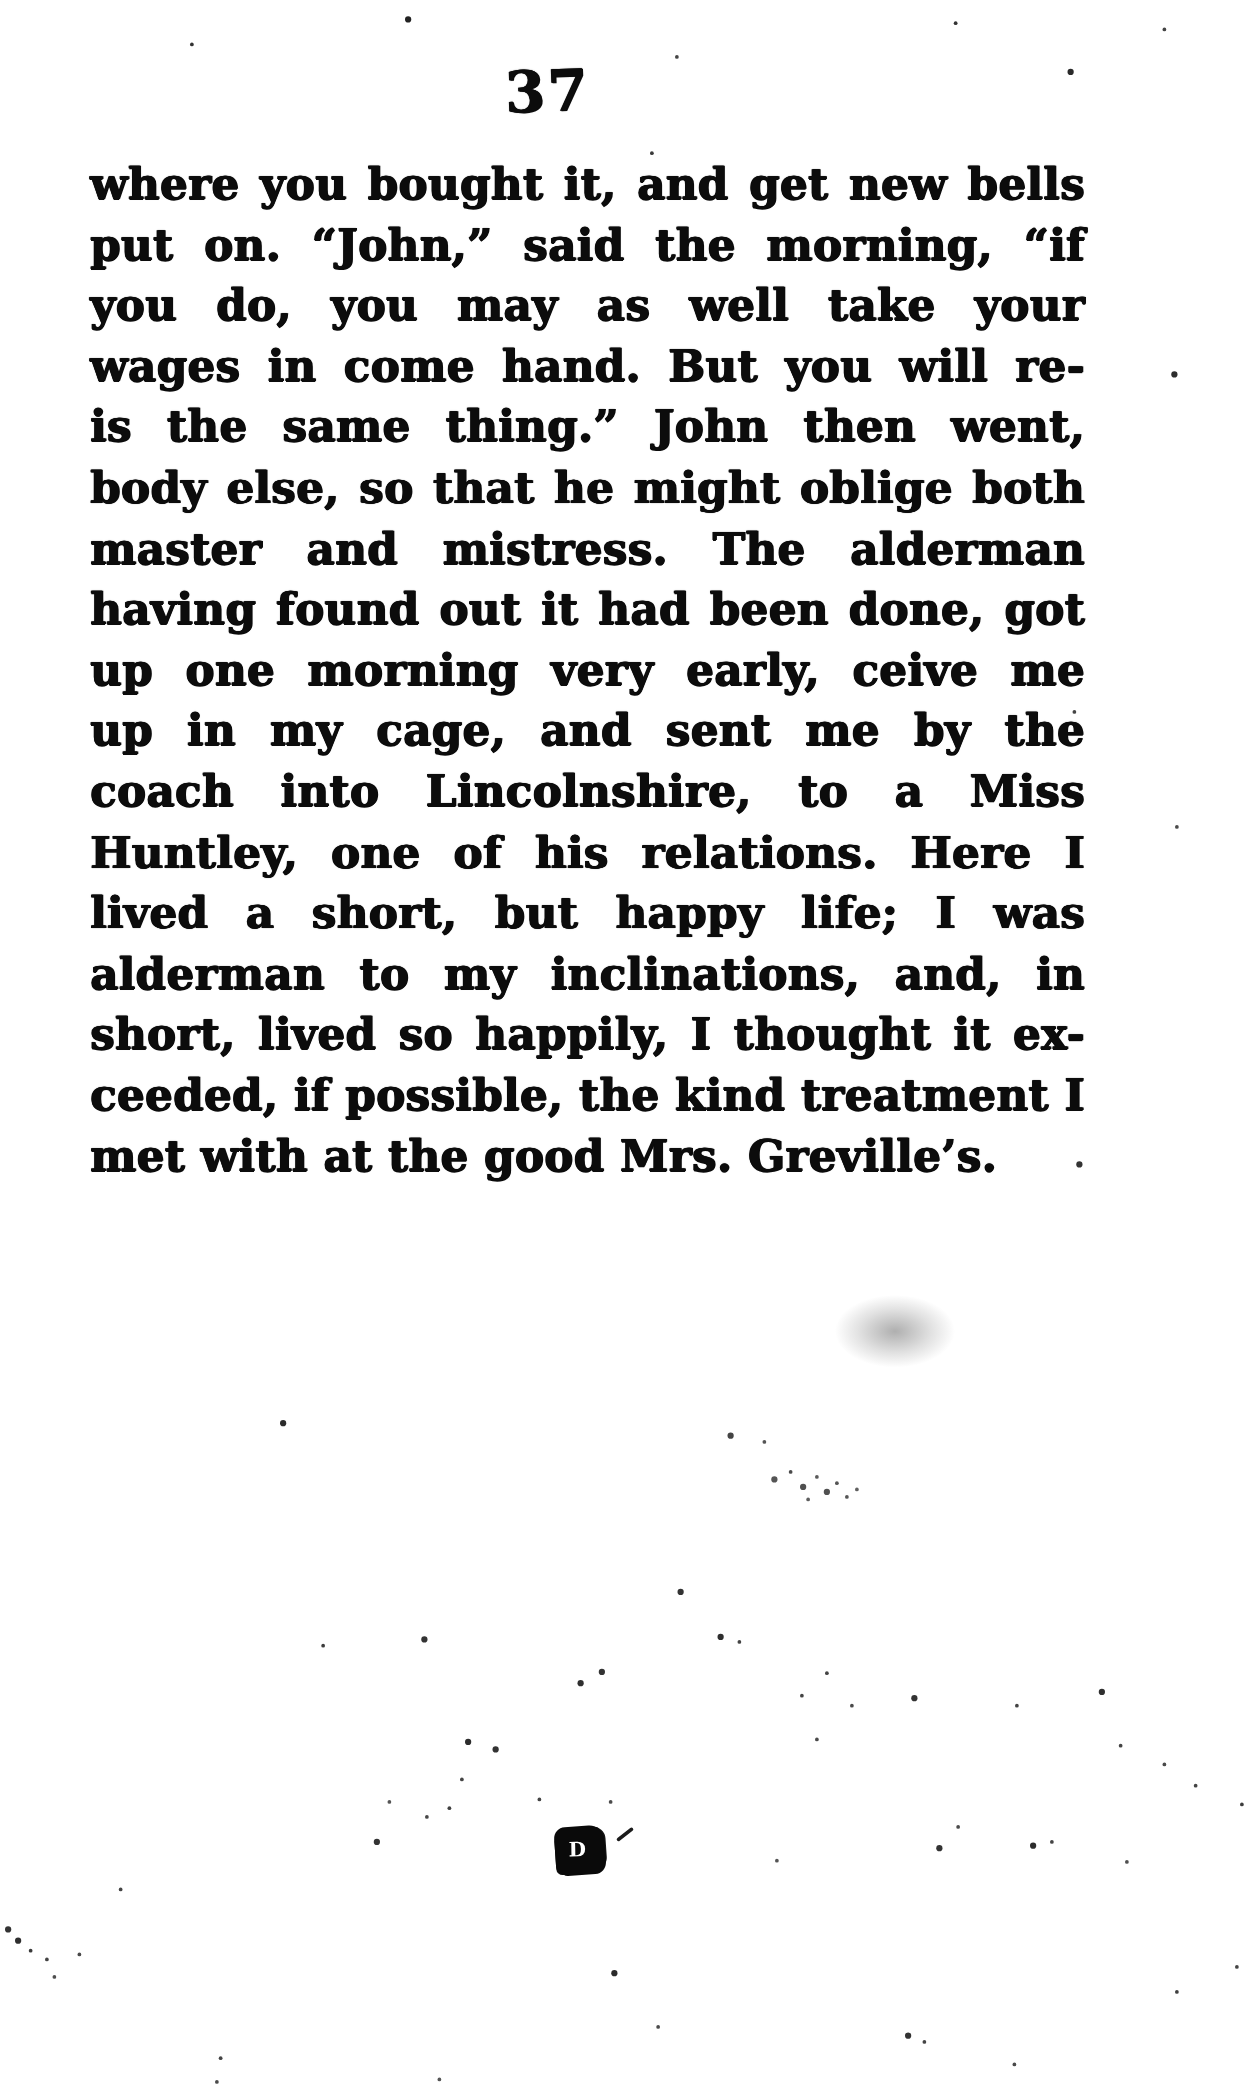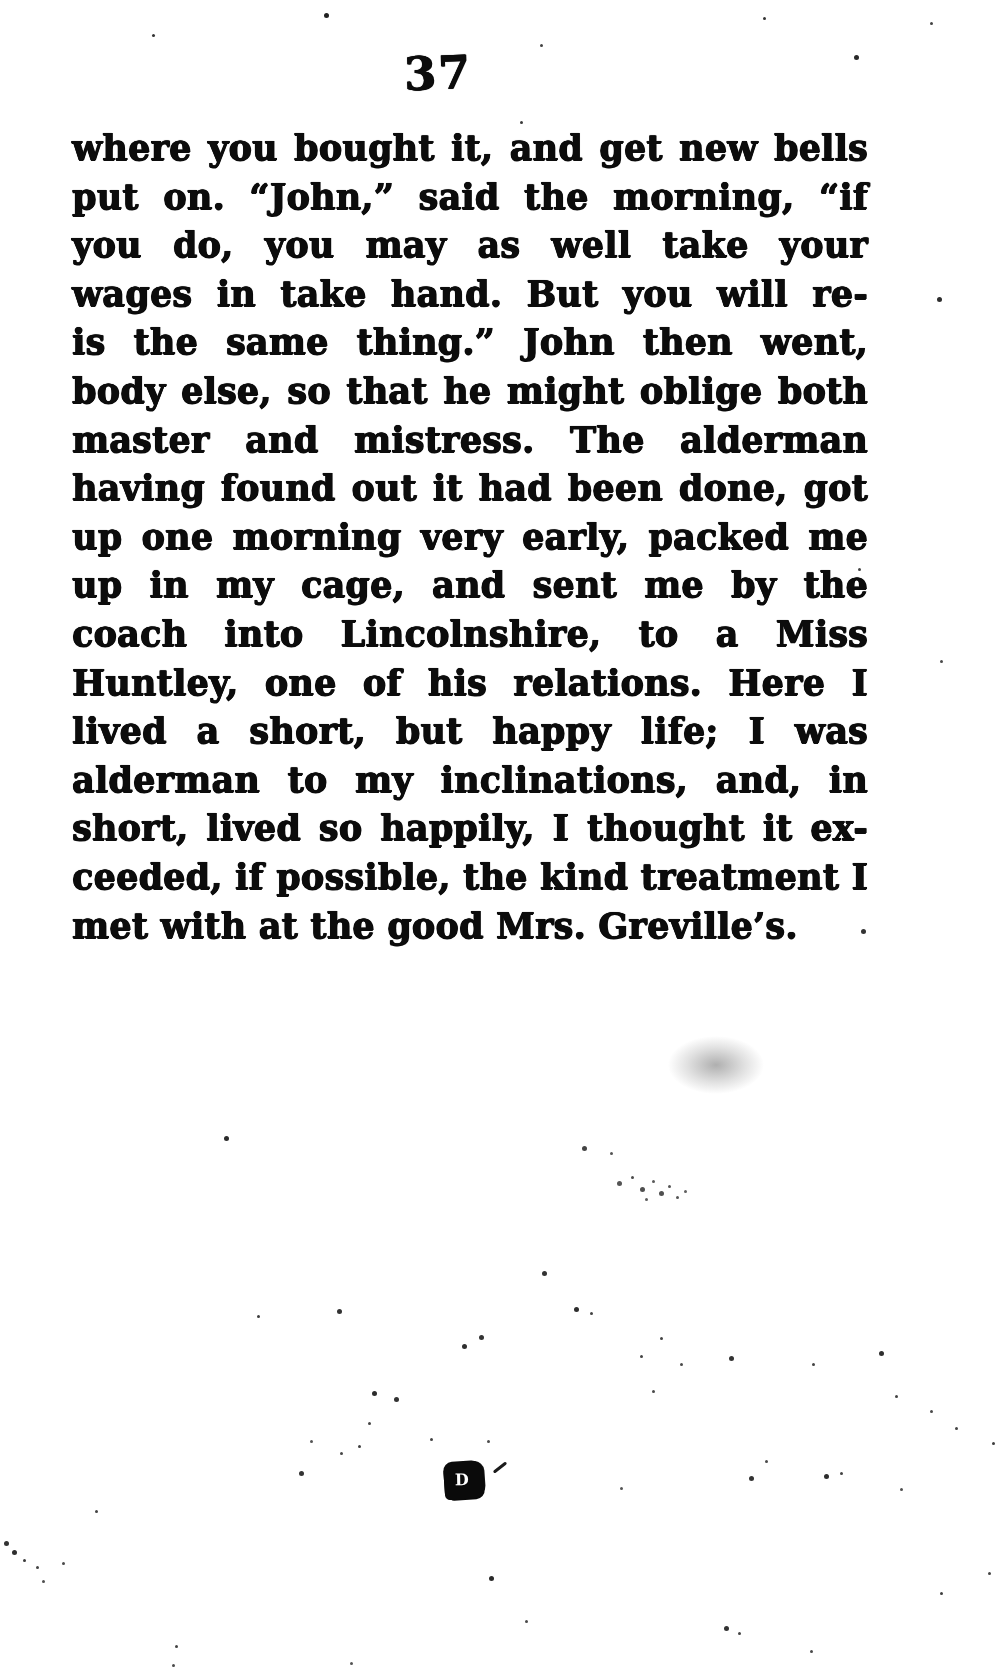--- a/index.html
+++ b/index.html
@@ -99,26 +99,26 @@
 <body>
 
 <div class="page">
 
   <div class="folio">37</div>
 
   <div class="text-block">
       <div class="line">where you bought it, and get new bells</div>
       <div class="line">put on. “John,” said the morning, “if</div>
       <div class="line">you do, you may as well take your</div>
-      <div class="line">wages in take hand. But you will re-</div>
+      <div class="line">wages in come hand. But you will re-</div>
       <div class="line">is the same thing.” John then went,</div>
       <div class="line">body else, so that he might oblige both</div>
       <div class="line">master and mistress. The alderman</div>
       <div class="line">having found out it had been done, got</div>
-      <div class="line">up one morning very early, packed me</div>
+      <div class="line">up one morning very early, ceive me</div>
       <div class="line">up in my cage, and sent me by the</div>
       <div class="line">coach into Lincolnshire, to a Miss</div>
       <div class="line">Huntley, one of his relations. Here I</div>
       <div class="line">lived a short, but happy life; I was</div>
       <div class="line">alderman to my inclinations, and, in</div>
       <div class="line">short, lived so happily, I thought it ex-</div>
       <div class="line">ceeded, if possible, the kind treatment I</div>
       <div class="line">met with at the good Mrs. Greville’s.</div>
     </div>
 

